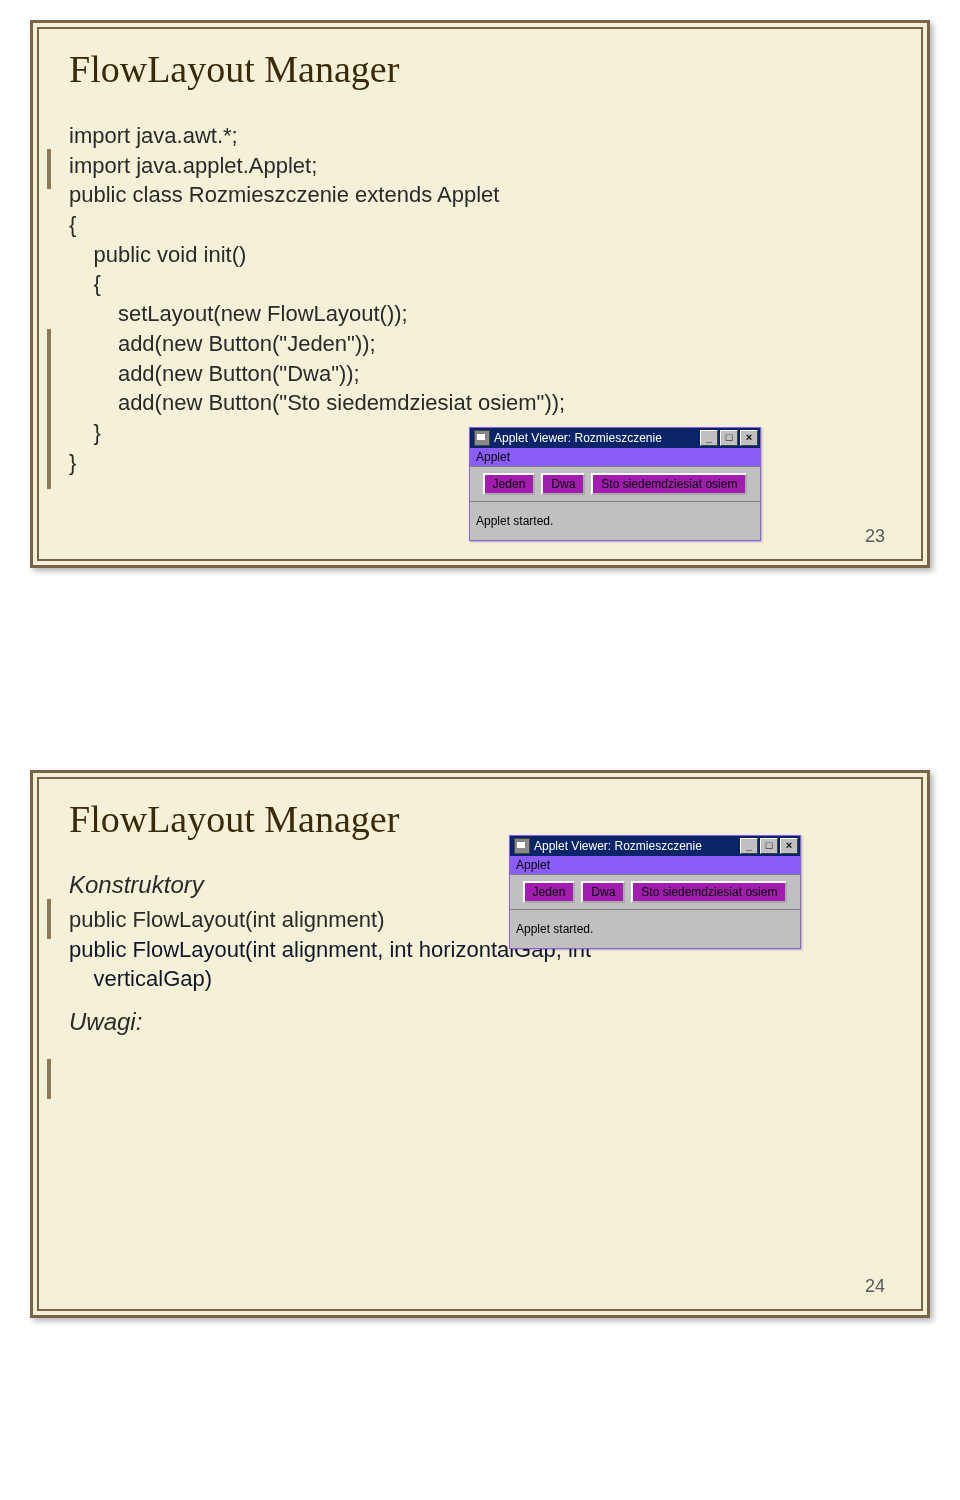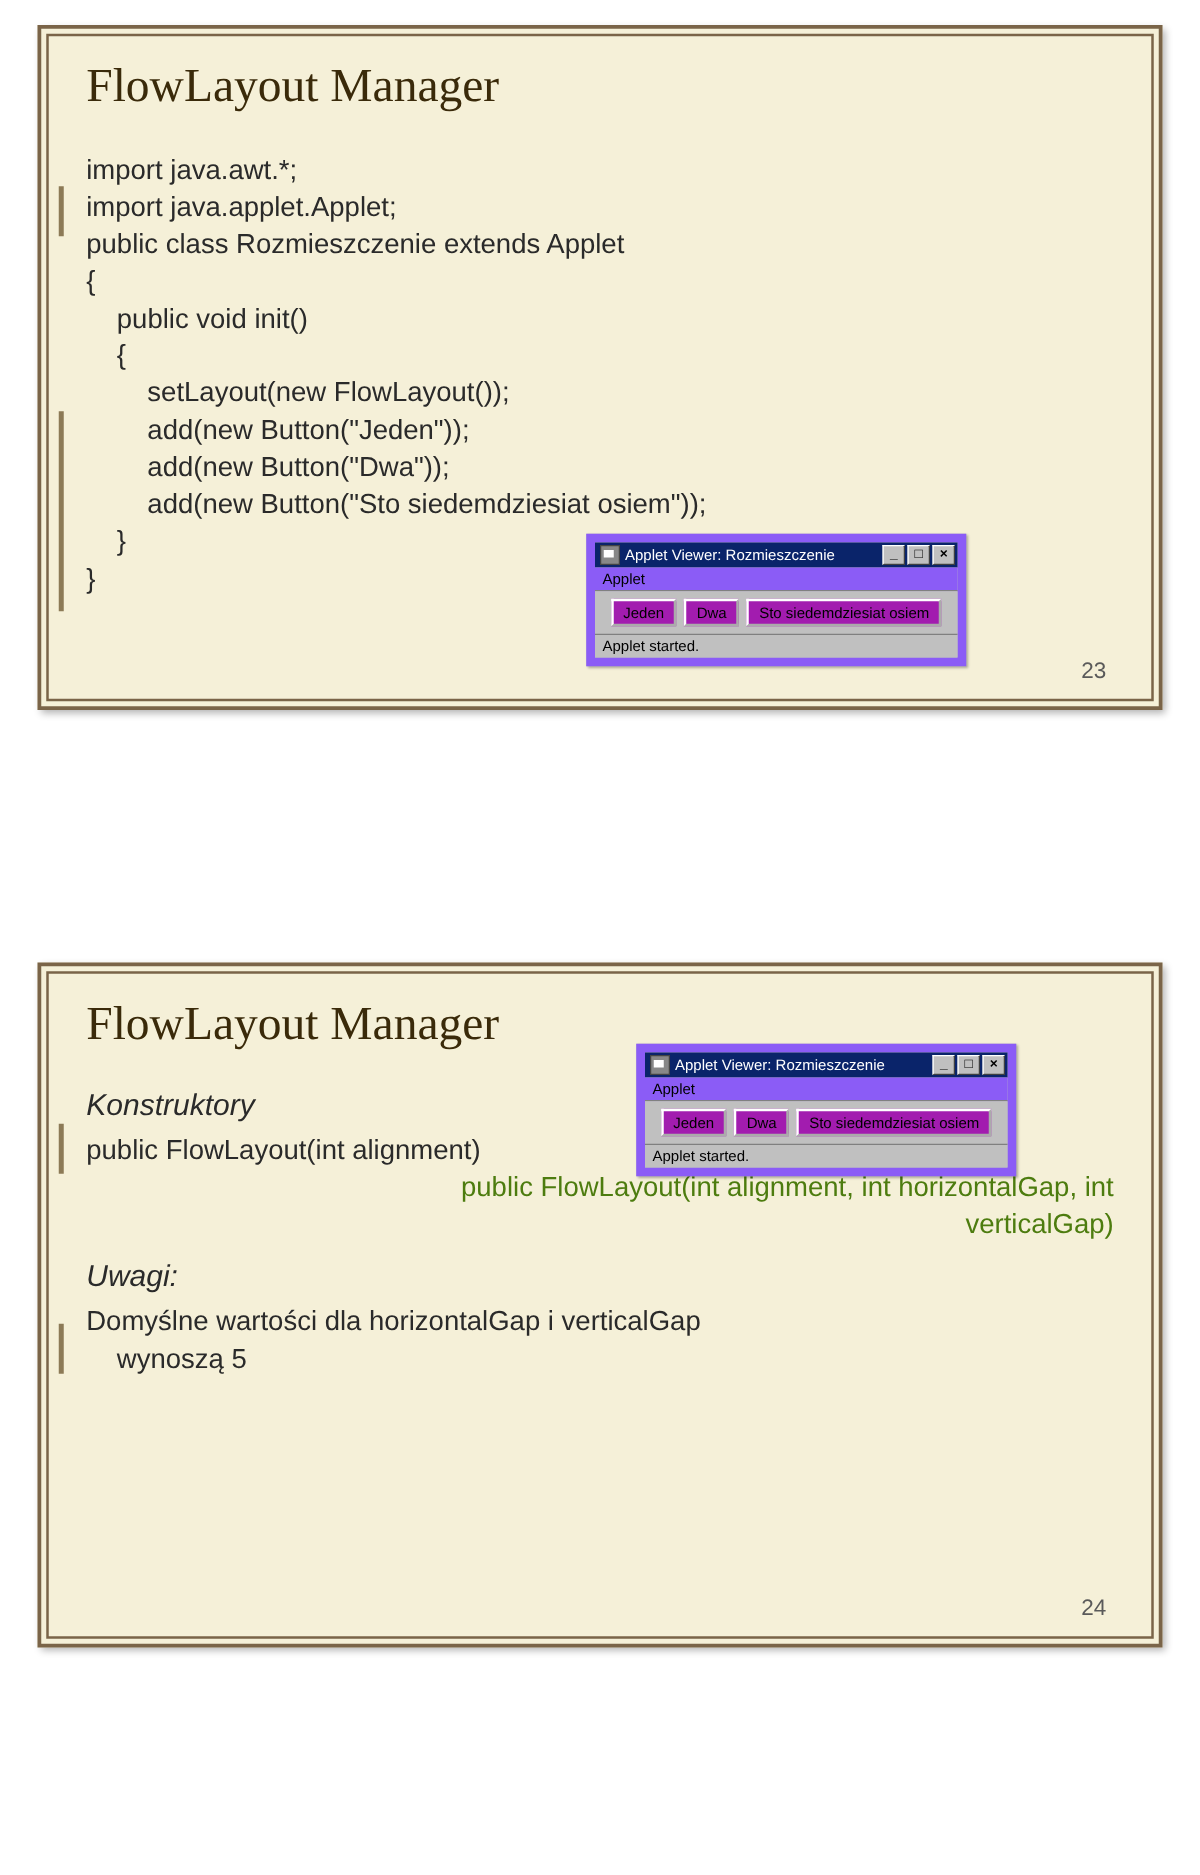--- a/index.html
+++ b/index.html
@@ -53,21 +53,21 @@
     right: 36px;
     font-family: Arial, sans-serif;
     font-size: 18px;
     color: #5a5a5a;
   }
 
   
   .applet-win {
     position: absolute;
     background: #c0c0c0;
-    border: 7px solid #8b5cf6;
+    border: 1px solid #8b5cf6;
     font-family: "MS Sans Serif", Arial, sans-serif;
     font-size: 12px;
     box-shadow: 1px 1px 2px rgba(0,0,0,0.3);
   }
   .titlebar {
     background: linear-gradient(#0a246a, #0a246a);
     color: #fff;
     display: flex;
     align-items: center;
     height: 20px;
@@ -105,21 +105,21 @@
   }
   .abtn {
     background:#a21caf;
     border:2px outset #fff;
     padding:2px 8px;
     font-size:12px;
   }
   .statusbar {
     border-top:1px solid #808080;
     background:#c0c0c0;
-    padding:2px 6px;
+    padding:12px 6px;
     font-size:12px;
   }
 </style>
 </head>
 <body>
 
 <div class="page">
   <div class="outer-frame">
     <div class="inner-frame">
 
@@ -191,24 +191,22 @@
         </div>
         <div class="statusbar">Applet started.</div>
       </div>
 
       <div style="position:absolute; left:8px; top:120px; width:4px; height:40px; background:#8c7a56;"></div>
       <div style="position:absolute; left:8px; top:280px; width:4px; height:40px; background:#8c7a56;"></div>
 
       <div style="font-family:Arial,Helvetica,sans-serif;">
         <div style="font-style:italic; font-size:24px; color:#2a2a2a; margin-bottom:6px;">Konstruktory</div>
         <div style="font-size:22px; color:#2a2a2a; line-height:1.35;">public FlowLayout(int alignment)</div>
-        <div style="font-size:22px; color:#4d7c0f; line-height:1.35; white-space:pre;text-align:right;">public FlowLayout(int alignment, int horizontalGap, int
+        <div style="font-size:22px; color:#0f172a; line-height:1.35; white-space:pre;">public FlowLayout(int alignment, int horizontalGap, int
     verticalGap)</div>
 
         <div style="font-style:italic; font-size:24px; color:#2a2a2a; margin-top:14px; margin-bottom:6px;">Uwagi:</div>
-        <div style="font-size:22px; color:#2a2a2a; line-height:1.35; white-space:pre; margin-top:6px;">Domyślne wartości dla horizontalGap i verticalGap
-    wynoszą 5</div>
       </div>
 
       <div class="pagenum">24</div>
     </div>
   </div>
 </div>
 
 </body></html>

